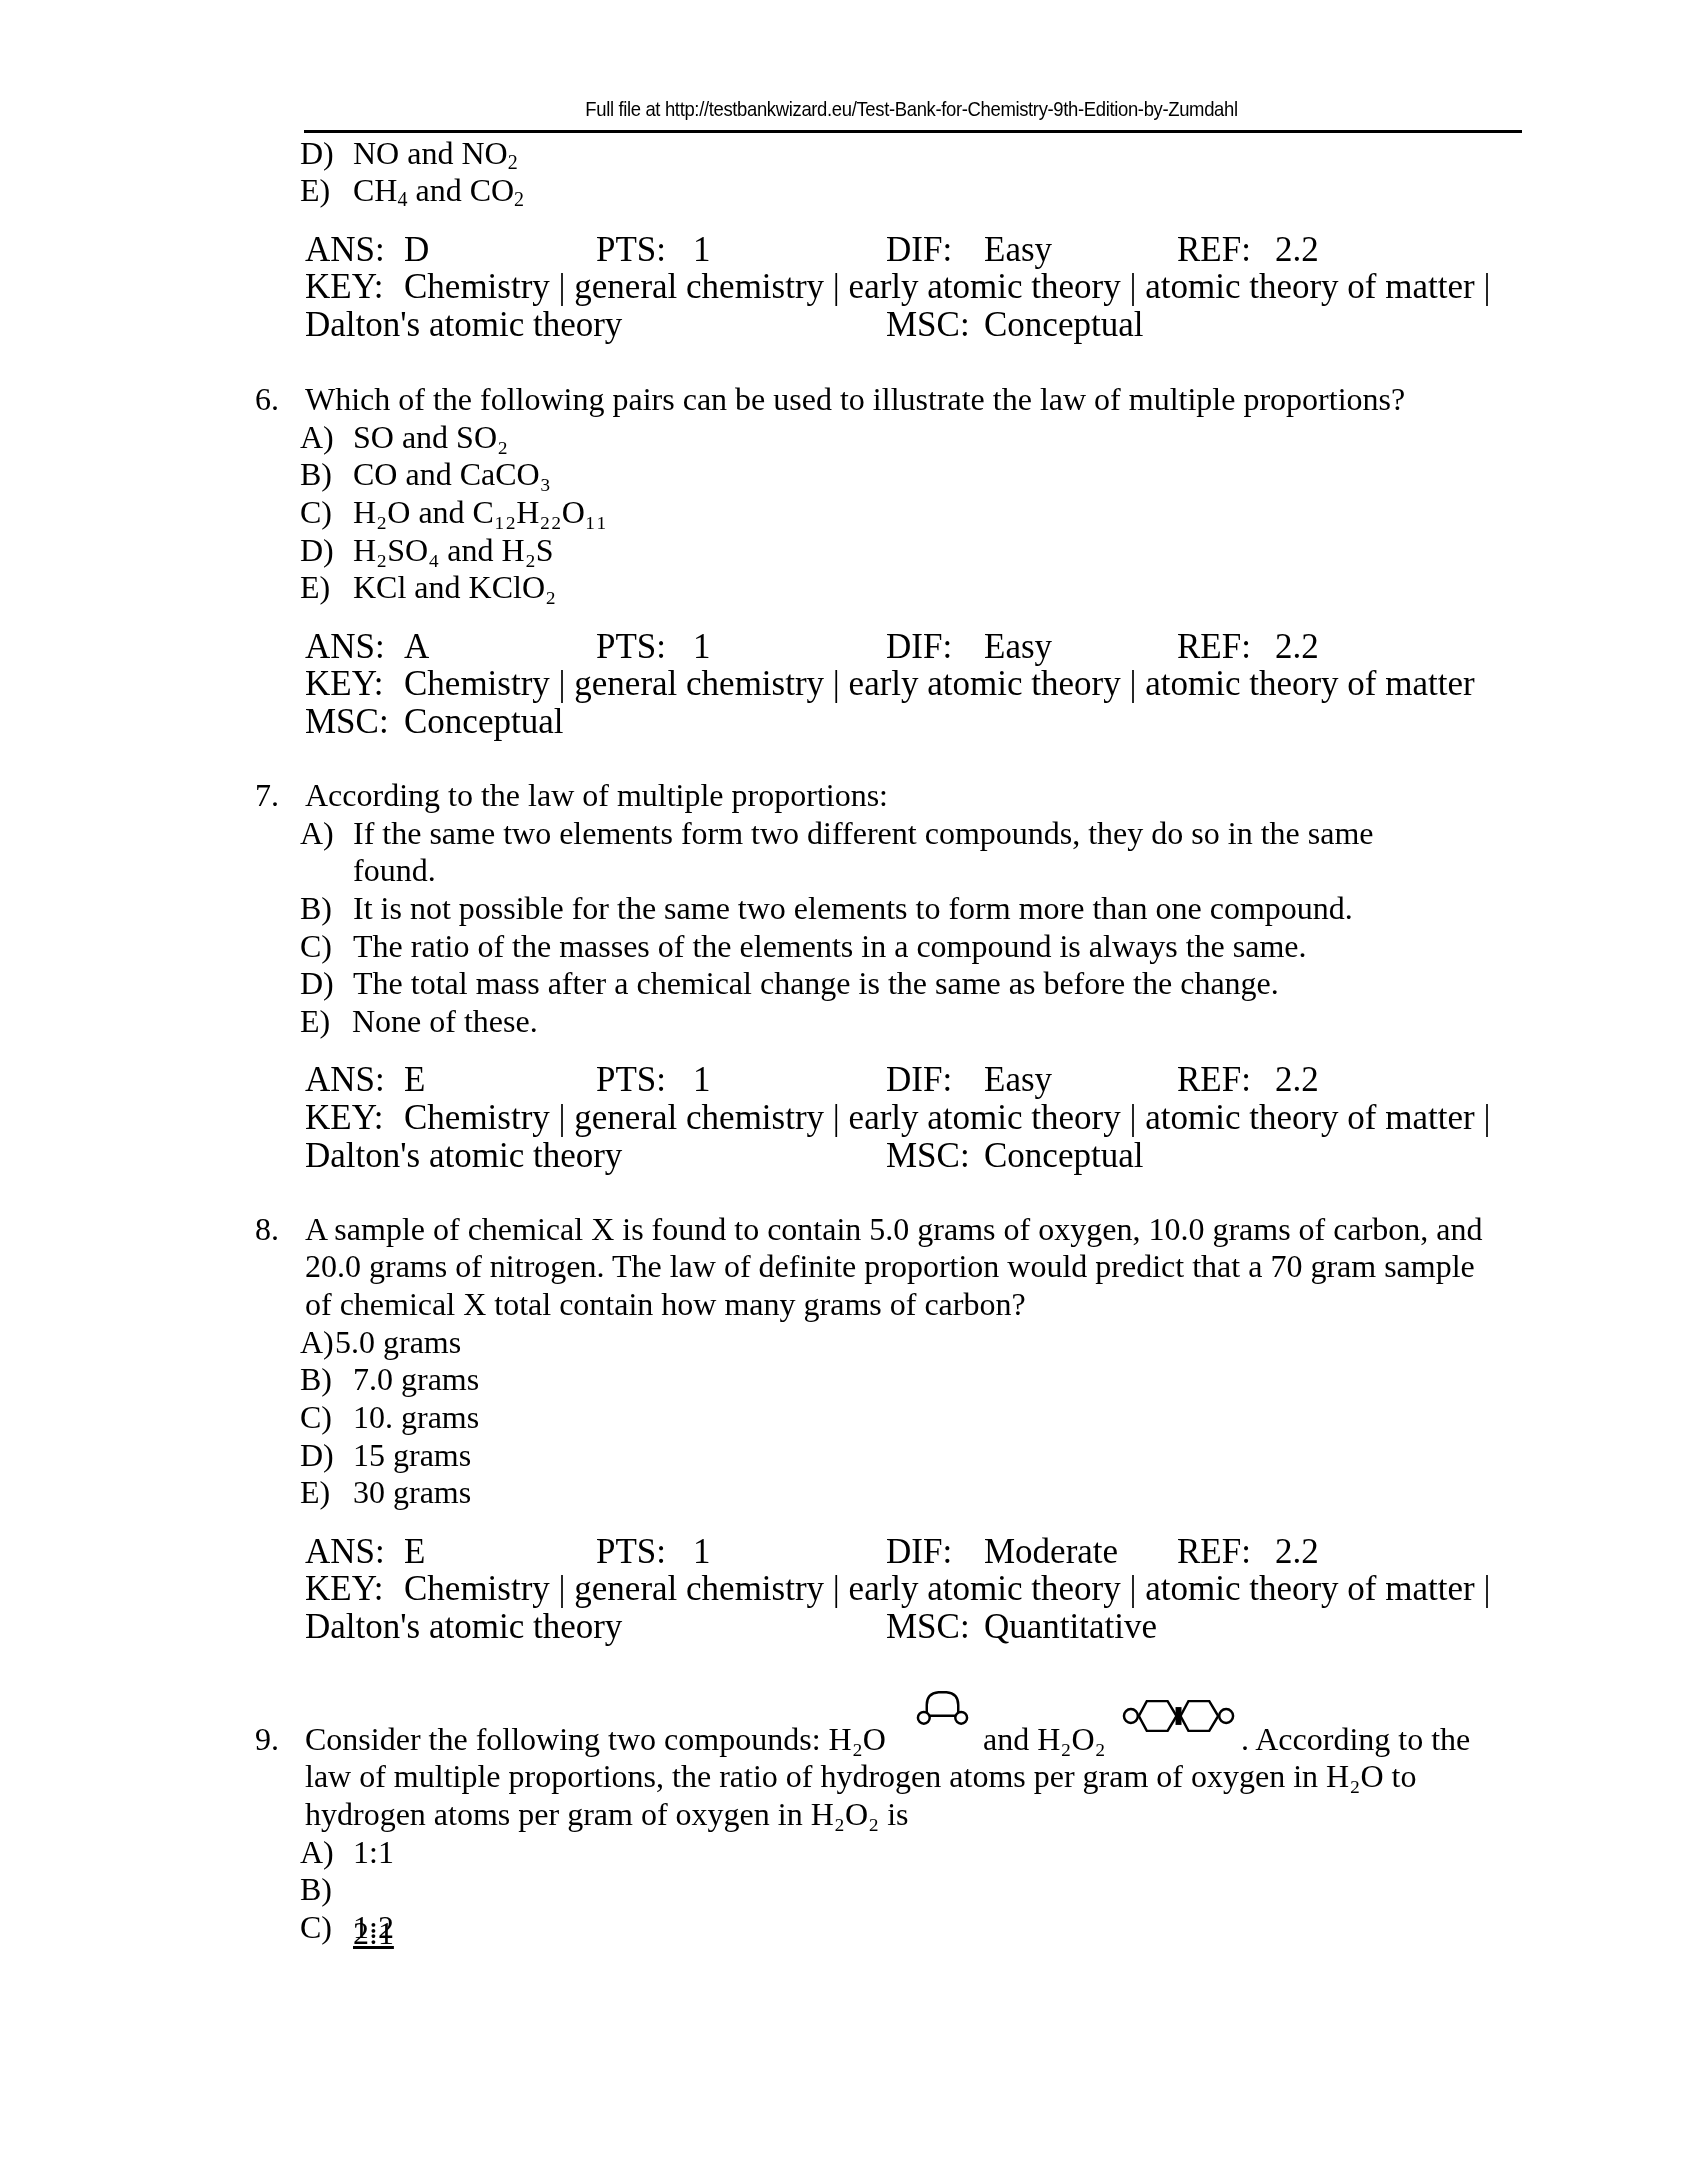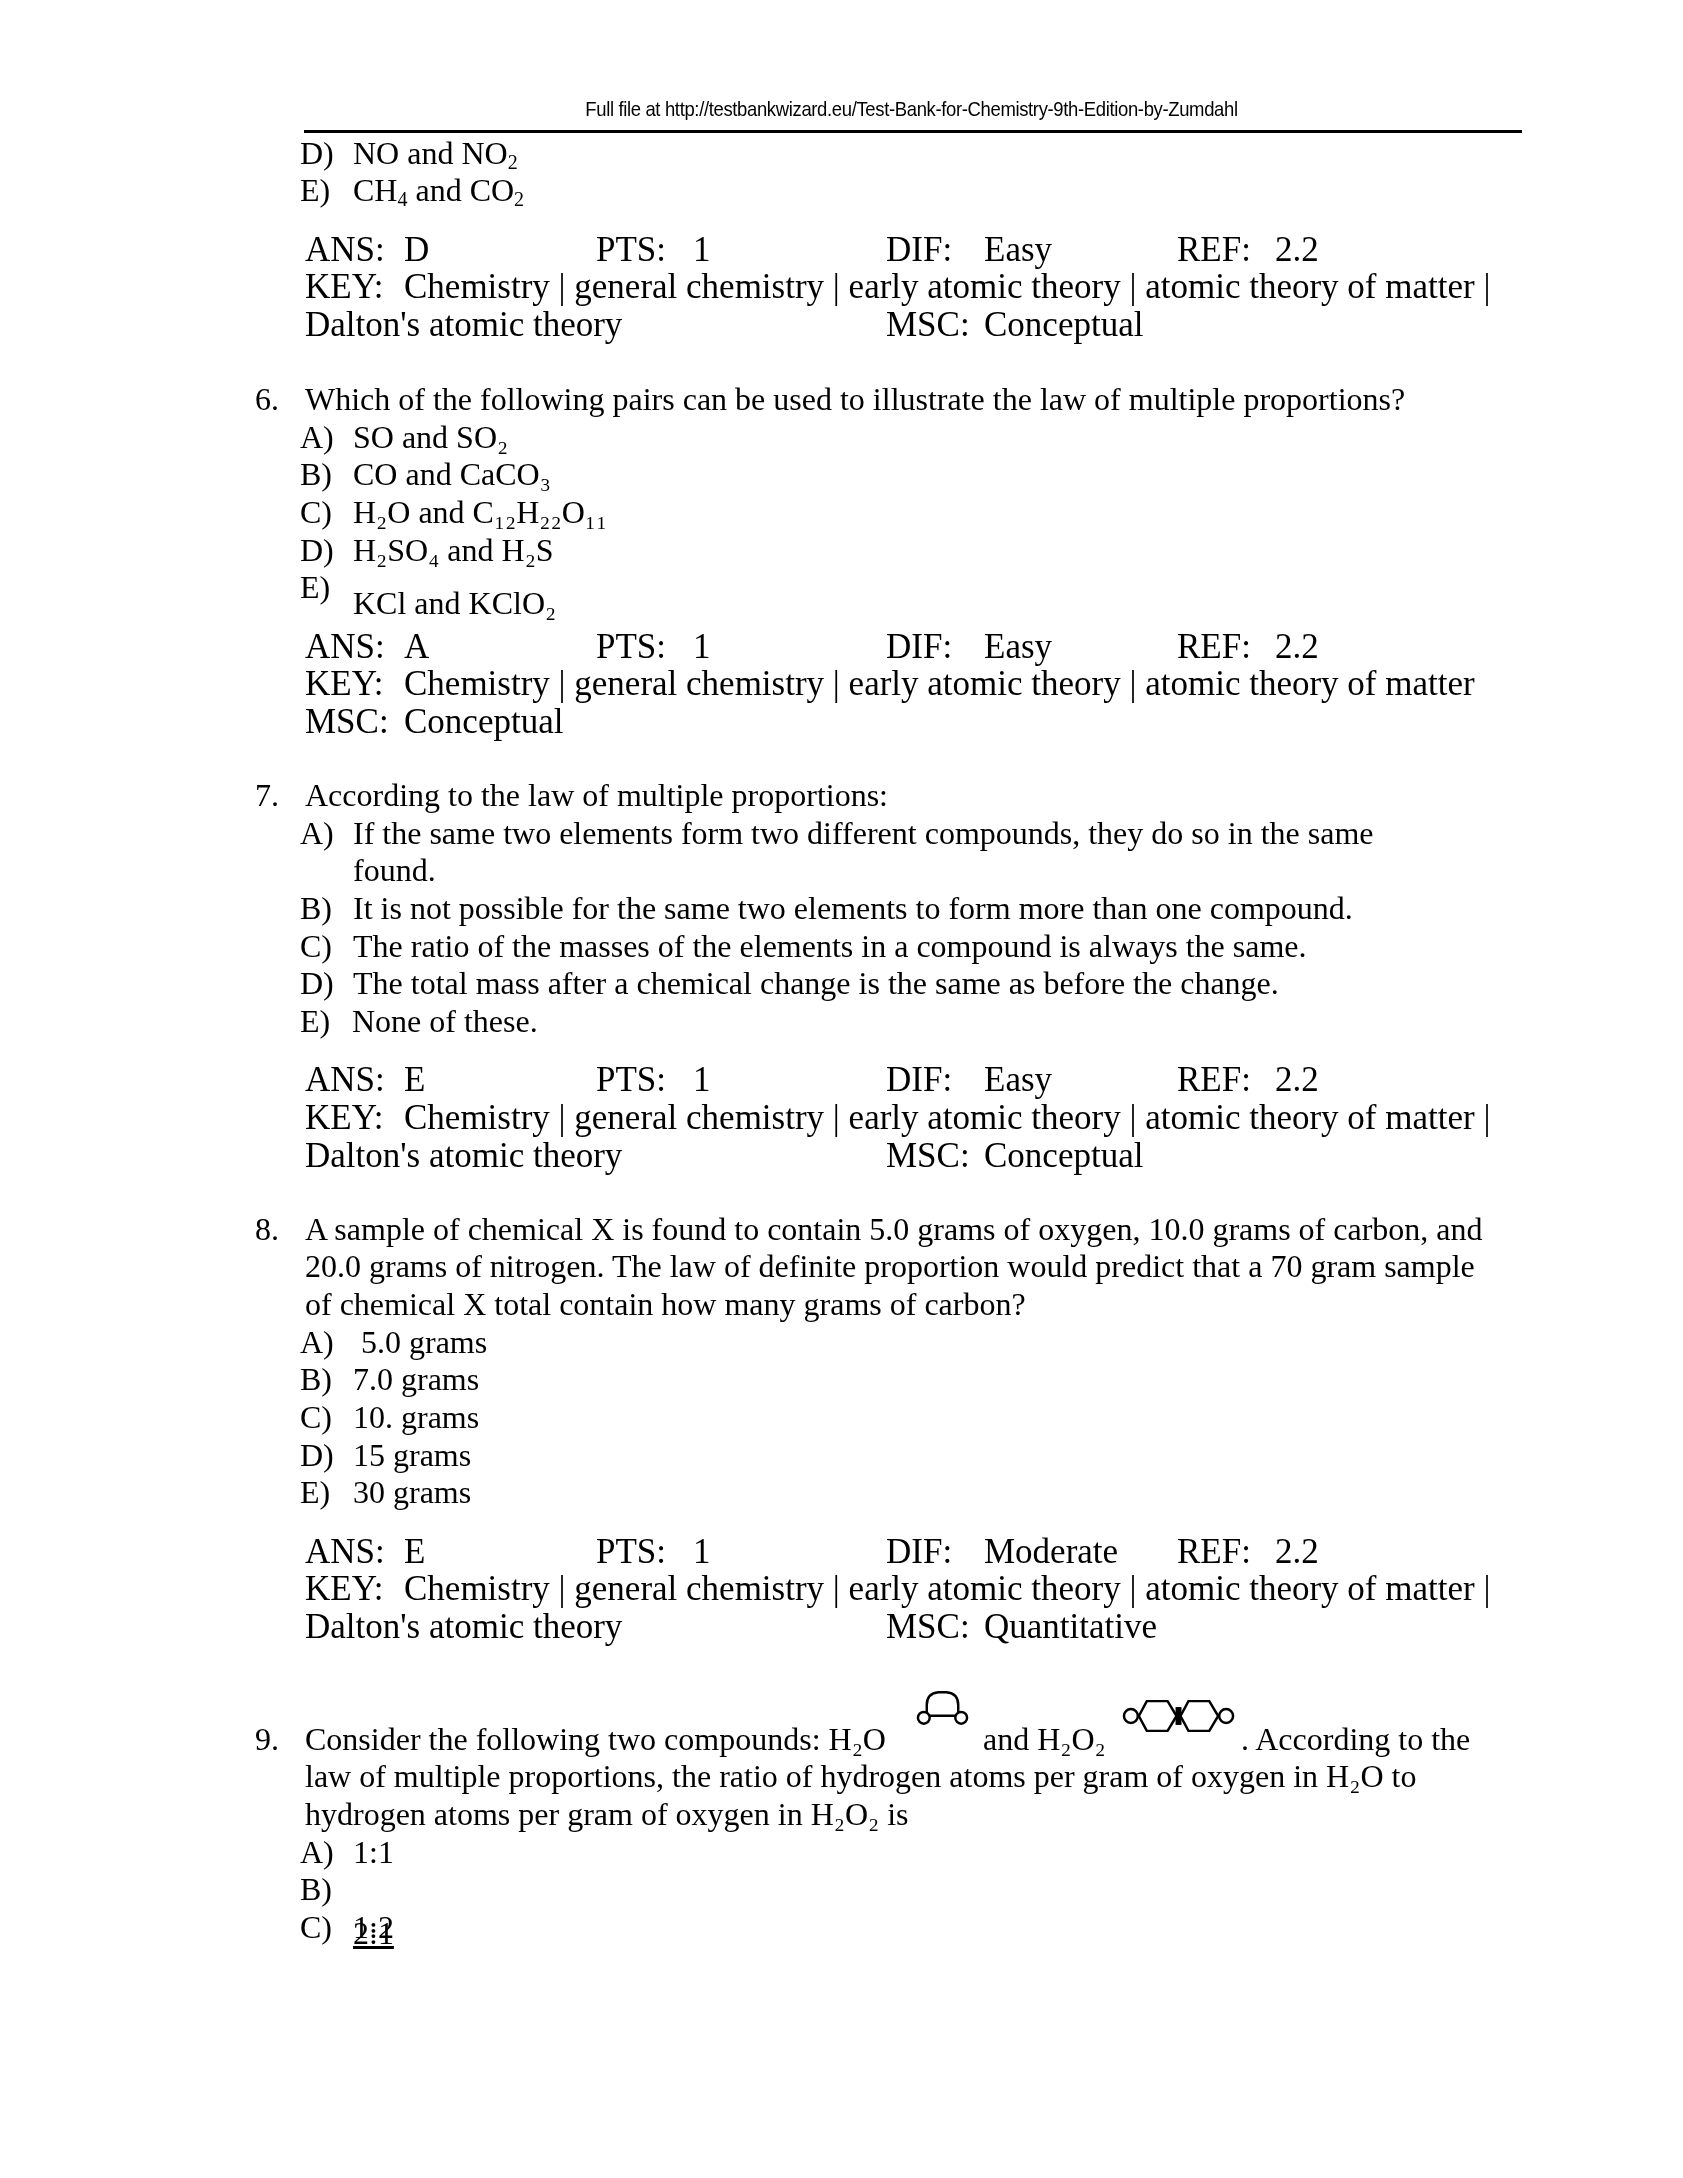--- a/index.html
+++ b/index.html
@@ -63,21 +63,21 @@
   <div>
     <span class="line" style="left:300px; top:493px;">C)</span>
     <span class="line" style="left:353px; top:493px;">H₂O and C₁₂H₂₂O₁₁</span>
   </div>
   <div>
     <span class="line" style="left:300px; top:531px;">D)</span>
     <span class="line" style="left:353px; top:531px;text-align:right;">H₂SO₄ and H₂S</span>
   </div>
   <div>
     <span class="line" style="left:300px; top:568px;">E)</span>
-    <span class="line" style="left:353px; top:584px;">KCl and KClO₂</span>
+    <span class="line" style="left:353px; top:568px;">KCl and KClO₂</span>
   </div>
 
   <div>
     <span class="meta-cell" style="left:305px; top:628px;">ANS:</span>
     <span class="meta-cell" style="left:404px; top:628px;">A</span>
     <span class="meta-cell" style="left:596px; top:628px;">PTS:</span>
     <span class="meta-cell" style="left:693px; top:628px;">1</span>
     <span class="meta-cell" style="left:886px; top:628px;">DIF:</span>
     <span class="meta-cell" style="left:984px; top:628px;">Easy</span>
     <span class="meta-cell" style="left:1177px; top:628px;">REF:</span>
@@ -131,21 +131,21 @@
   </div>
 </div>
 
 <div>
   <span class="line" style="left:255px; top:1210px;">8.</span>
   <span class="line" style="left:305px; top:1210px;">A sample of chemical X is found to contain 5.0 grams of oxygen, 10.0 grams of carbon, and</span>
   <span class="line" style="left:305px; top:1247px;">20.0 grams of nitrogen. The law of definite proportion would predict that a 70 gram sample</span>
   <span class="line" style="left:305px; top:1285px;">of chemical X total contain how many grams of carbon?</span>
   <div>
     <span class="line" style="left:300px; top:1323px;">A)</span>
-    <span class="line" style="left:361px; top:1323px;text-align:center;">5.0 grams</span>
+    <span class="line" style="left:335px; top:1323px;text-align:center;">5.0 grams</span>
   </div>
   <div>
     <span class="line" style="left:300px; top:1360px;">B)</span>
     <span class="line" style="left:353px; top:1360px;">7.0 grams</span>
   </div>
   <div>
     <span class="line" style="left:300px; top:1398px;">C)</span>
     <span class="line" style="left:353px; top:1398px;">10. grams</span>
   </div>
   <div>

